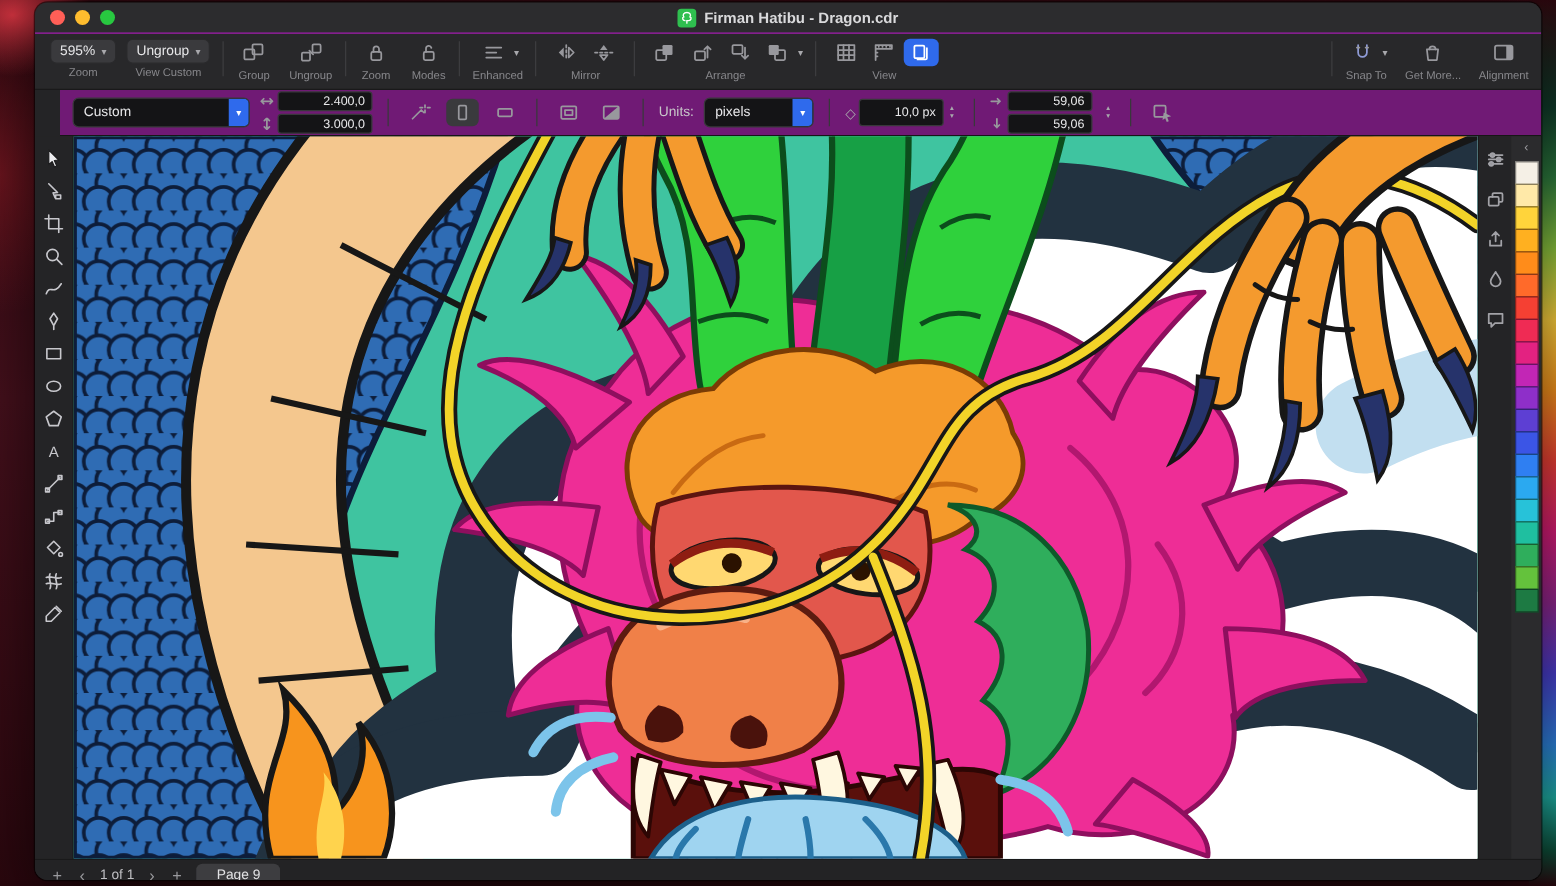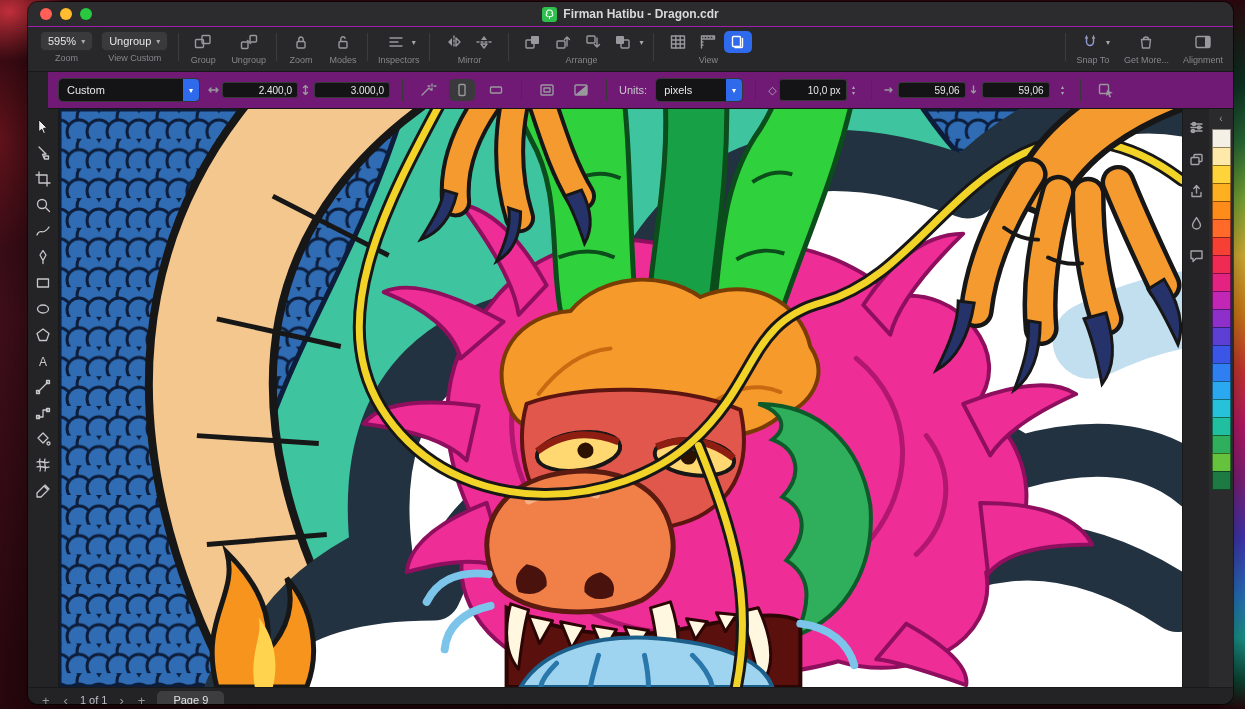--- a/index.html
+++ b/index.html
@@ -48,21 +48,21 @@
   .mlauto{margin-left:auto;}
 
   
   .propbar{height:36px;background:#701a75;border-bottom:1px solid #161617;display:flex;
     align-items:center;padding:0 10px;gap:8px;margin-left:20px;}
   .pb-select{background:#141416;border:1px solid #38383b;height:22px;border-radius:5px;
     display:flex;align-items:center;font-size:11px;color:#e8e8ea;overflow:hidden;}
   .pb-select .txt{padding:0 8px;flex:1;}
   .pb-chev{background:var(--accent,#2f6aec);width:16px;height:22px;display:flex;align-items:center;
     justify-content:center;color:#fff;font-size:8px;}
-  .pb-stack{display:flex;flex-direction:row;gap:2px;}
+  .pb-stack{display:flex;flex-direction:column;gap:2px;}
   .pb-row{display:flex;align-items:center;gap:3px;}
   .pb-field{background:#141416;border:1px solid #38383b;border-radius:3px;color:#e8e8ea;
     font-size:10px;height:14px;display:flex;align-items:center;justify-content:flex-end;padding:0 5px;}
   .w64{width:64px}.w56{width:56px}.w86{width:86px}.w140{width:140px}
   .pb-btn{width:26px;height:22px;border-radius:5px;display:flex;align-items:center;
     justify-content:center;background:transparent;border:none;padding:0;}
   .pb-btn.pressed{background:#3a3a3d;}
   .pb-label{font-size:11px;color:#c8c8ca;}
   .pb-sep{width:1px;height:22px;background:#38383b;margin:0 4px;}
   .stepper{display:flex;flex-direction:column;justify-content:center;gap:0;}
@@ -188,21 +188,21 @@
 
     <div class="tb-group">
       <div class="tb-iconrow">
         <button class="tb-btn">
           <svg class="ic" width="18" height="16" viewBox="0 0 18 16">
               <path d="M3,4 h12 M3,8 h8 M3,12 h12"></path>
             </svg>
         </button>
         <span class="chev-inline">▾</span>
       </div>
-      <div class="tb-label">Inspectors</div>
+      <div class="tb-label">Enhanced</div>
     </div>
     <div class="tb-sep"></div>
 
     <div class="tb-group">
       <div class="tb-iconrow">
         <button class="tb-btn">
           <svg class="ic" width="18" height="16" viewBox="0 0 18 16">
               <path d="M9,2 V14" stroke-dasharray="2 2"></path>
               <path class="fill" d="M7,4 L3,8 L7,12 Z"></path>
               <path d="M11,4 L15,8 L11,12 Z"></path>

